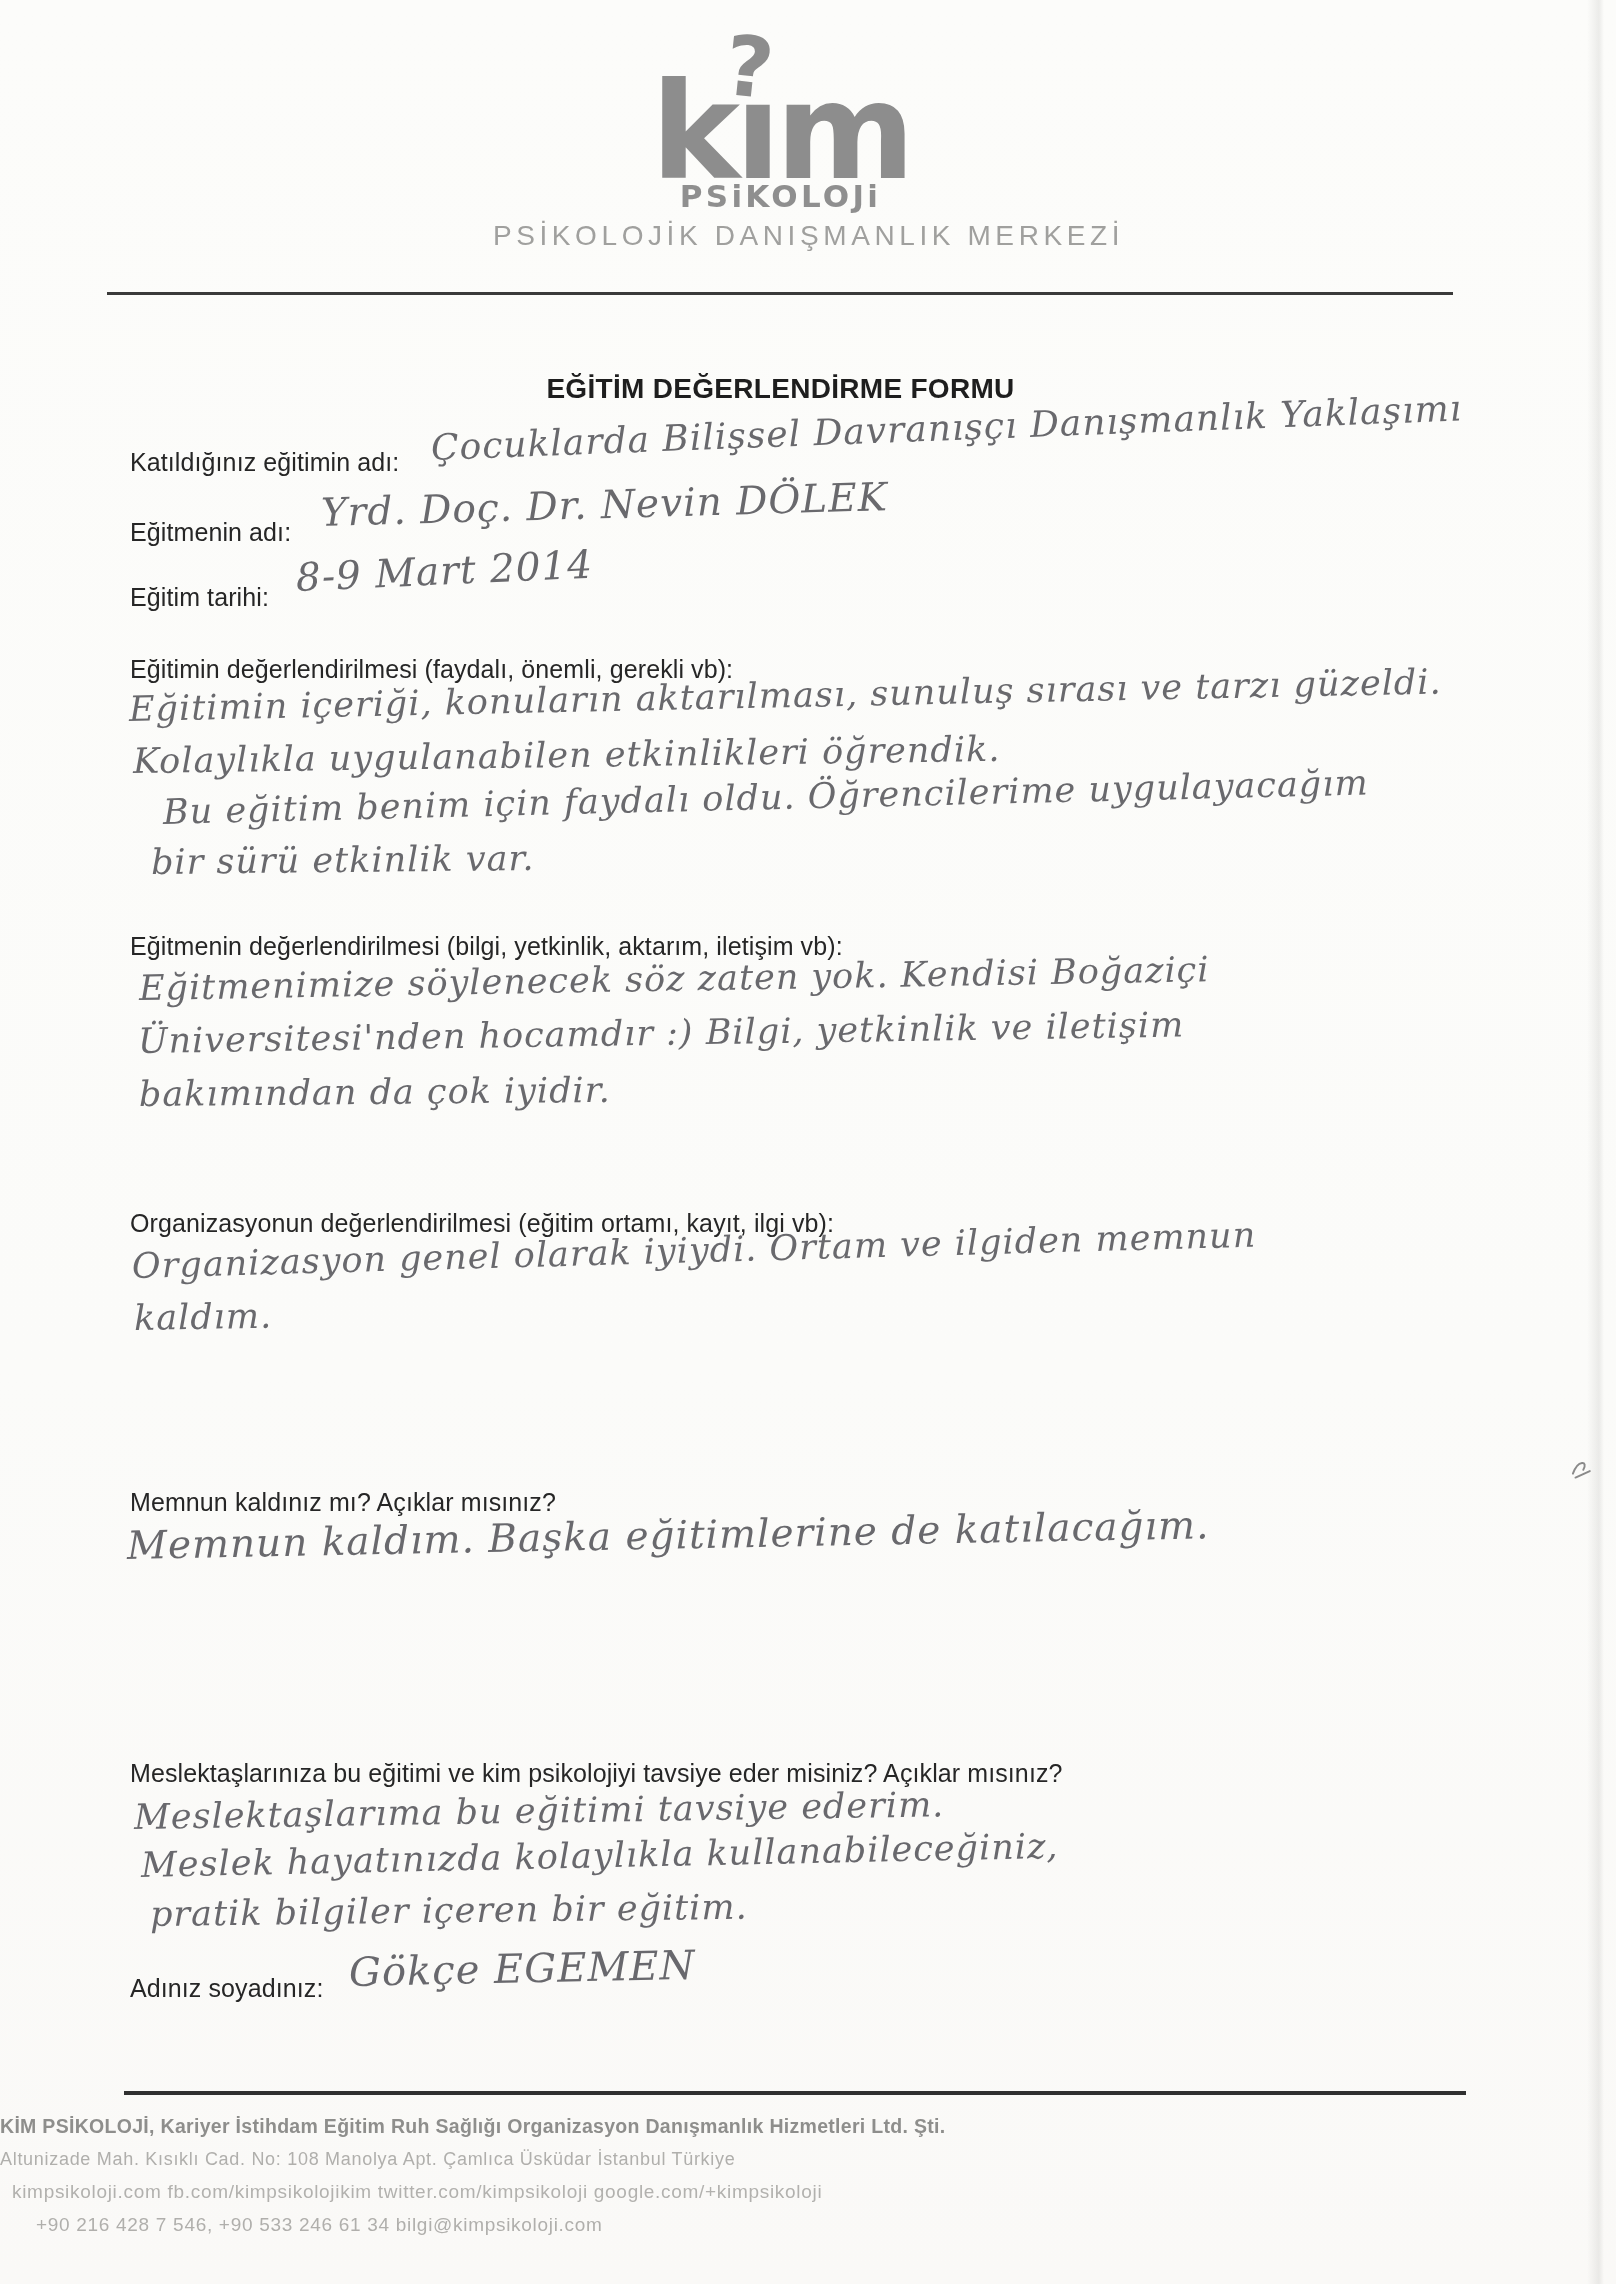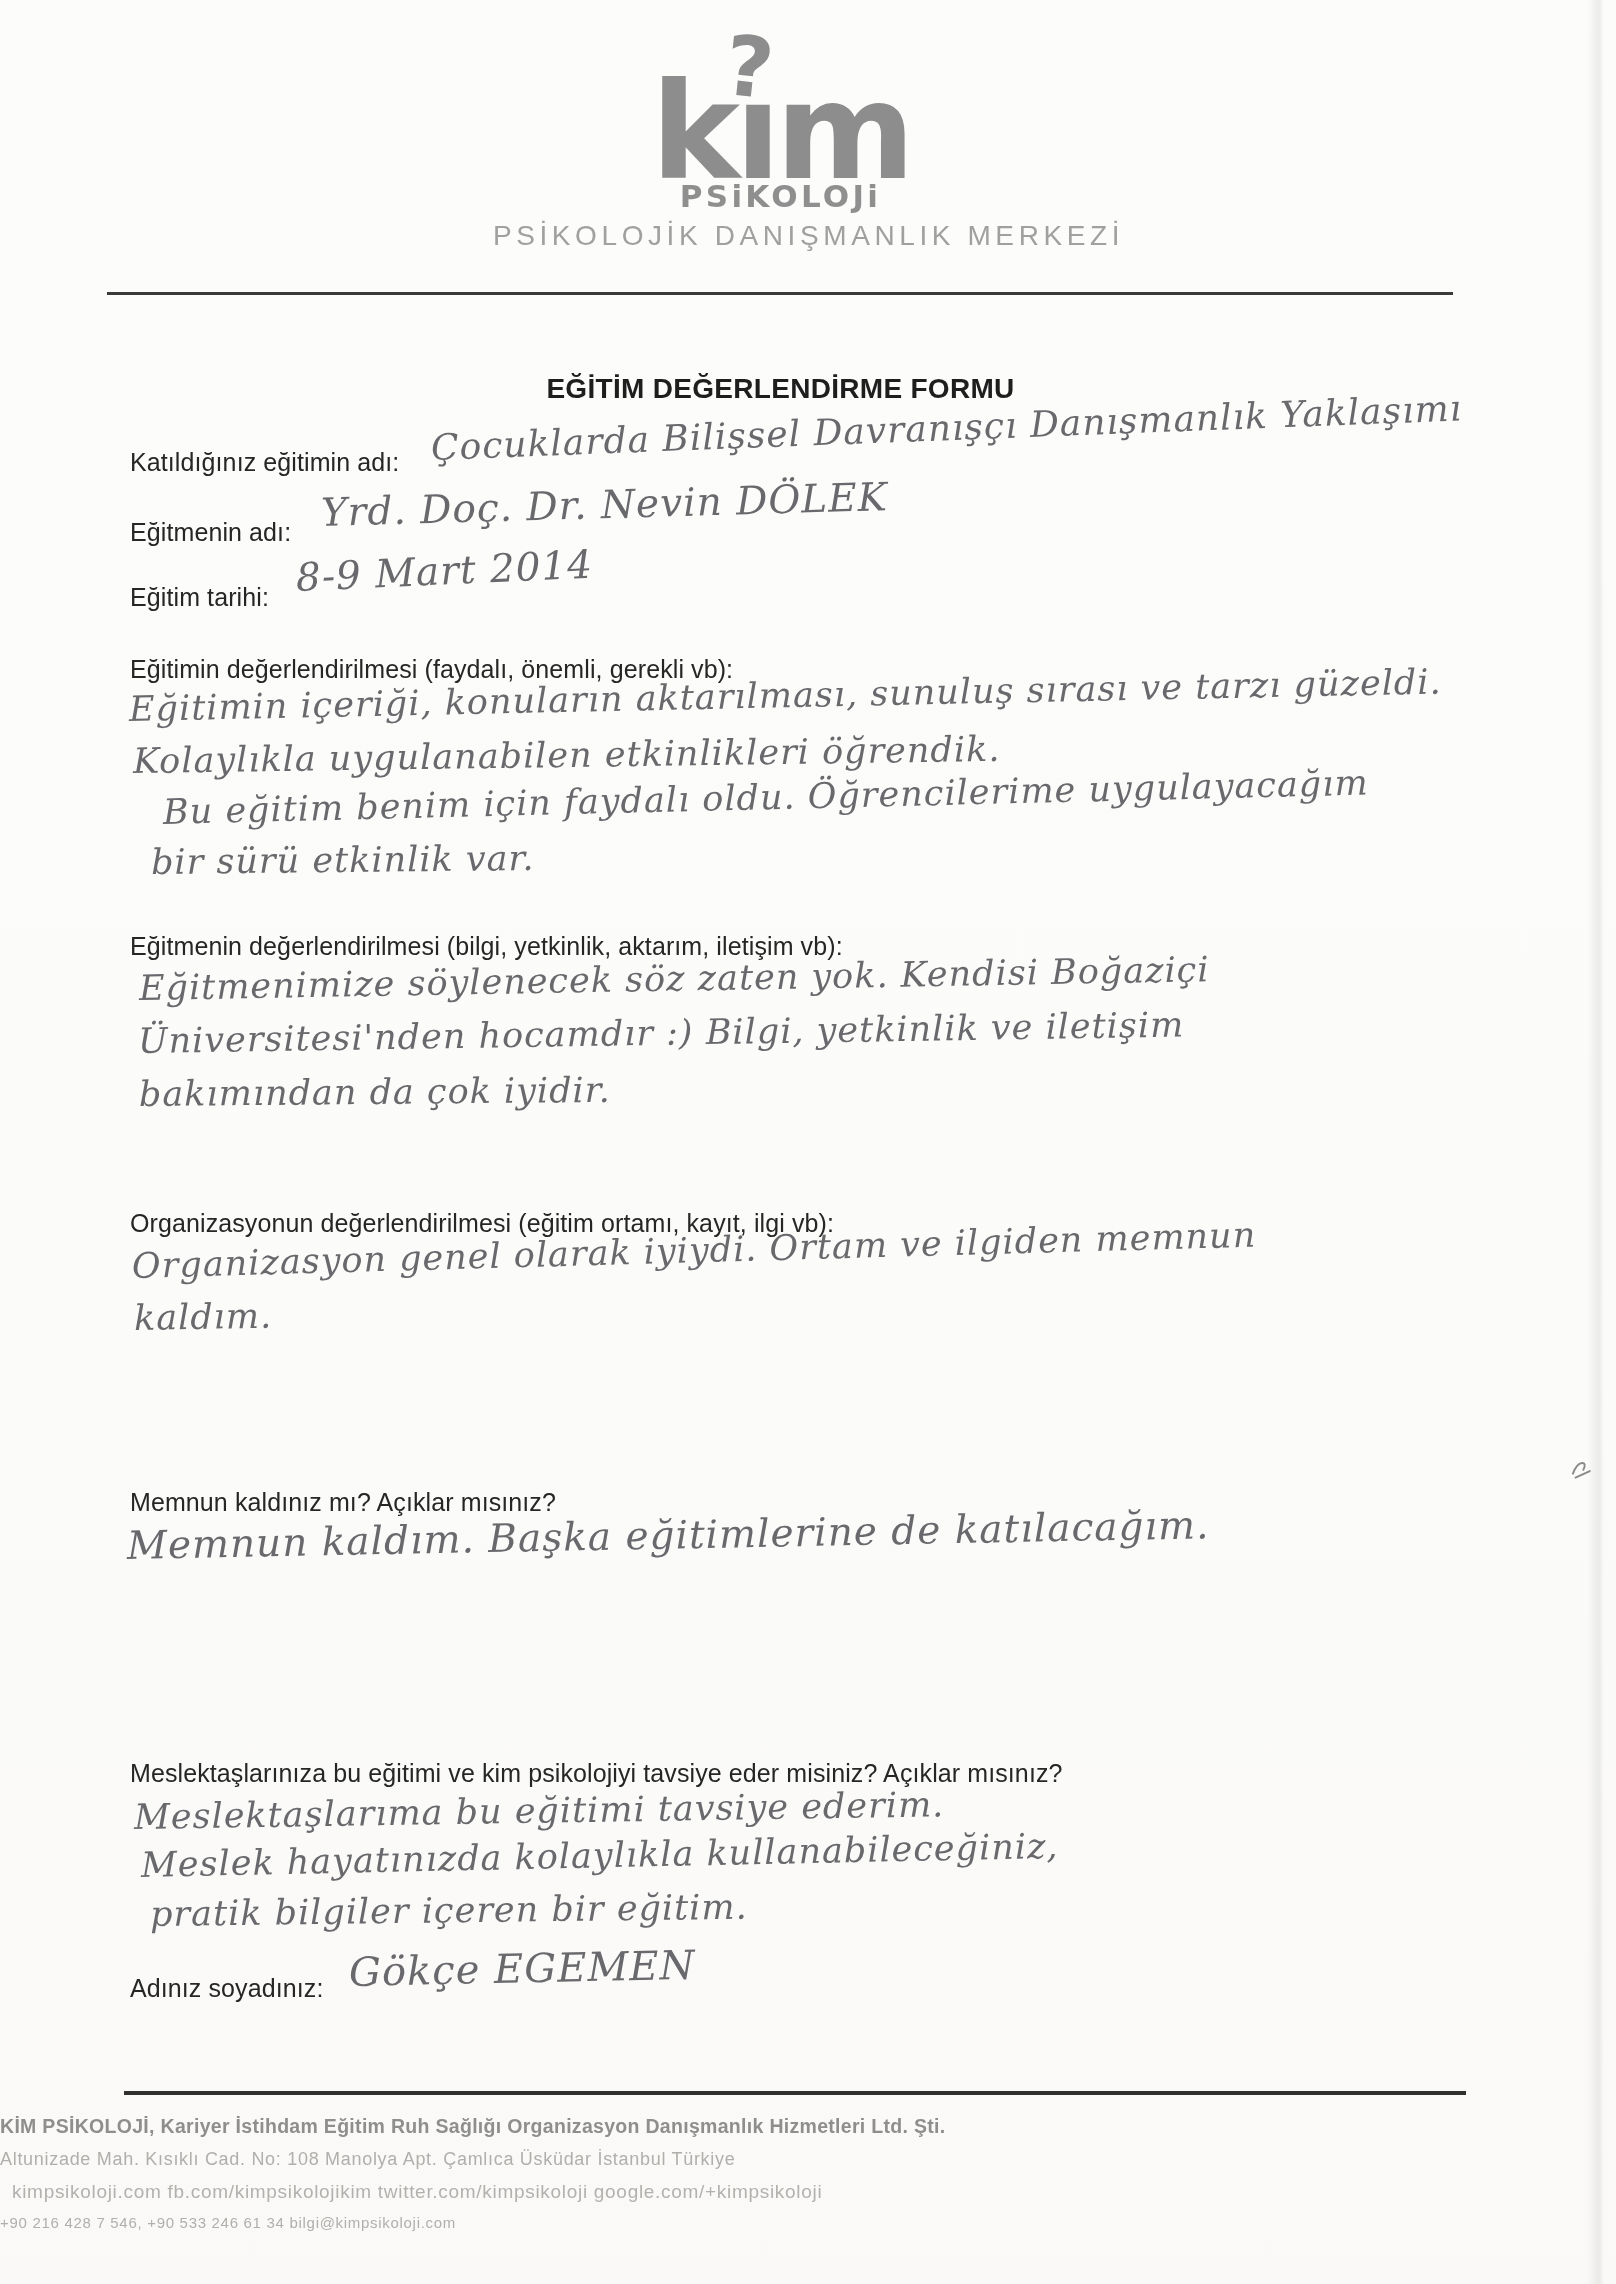--- a/index.html
+++ b/index.html
@@ -67,21 +67,21 @@
     opacity:0.88;
     transform-origin:left center;
   }
   .hand-lg { font-size:39px; }
 
   
   .footer-line { position:absolute; left:0; width:1561px; text-align:left; white-space:nowrap; }
   .f1 { top:2115px; font-size:19.5px; font-weight:700; color:#8e8e8c; letter-spacing:0.3px; }
   .f2 { top:2149px; font-size:18px; color:#b0afac; letter-spacing:0.7px; }
   .f3 { top:2181px; font-size:19px; color:#b2b1ae; letter-spacing:0.7px;margin-left:12px; }
-  .f4 { top:2214px; font-size:15px; color:#b0afac; letter-spacing:0.7px; }
+  .f4 { top:2214px; font-size:19px; color:#b0afac; letter-spacing:0.7px;padding-left:36px; }
 
   .ink-mark { position:absolute; left:1569px; top:1454px; }
 </style>
 </head>
 <body>
 
 <div class="page">
 
   <div class="scan-edge"></div>
 

